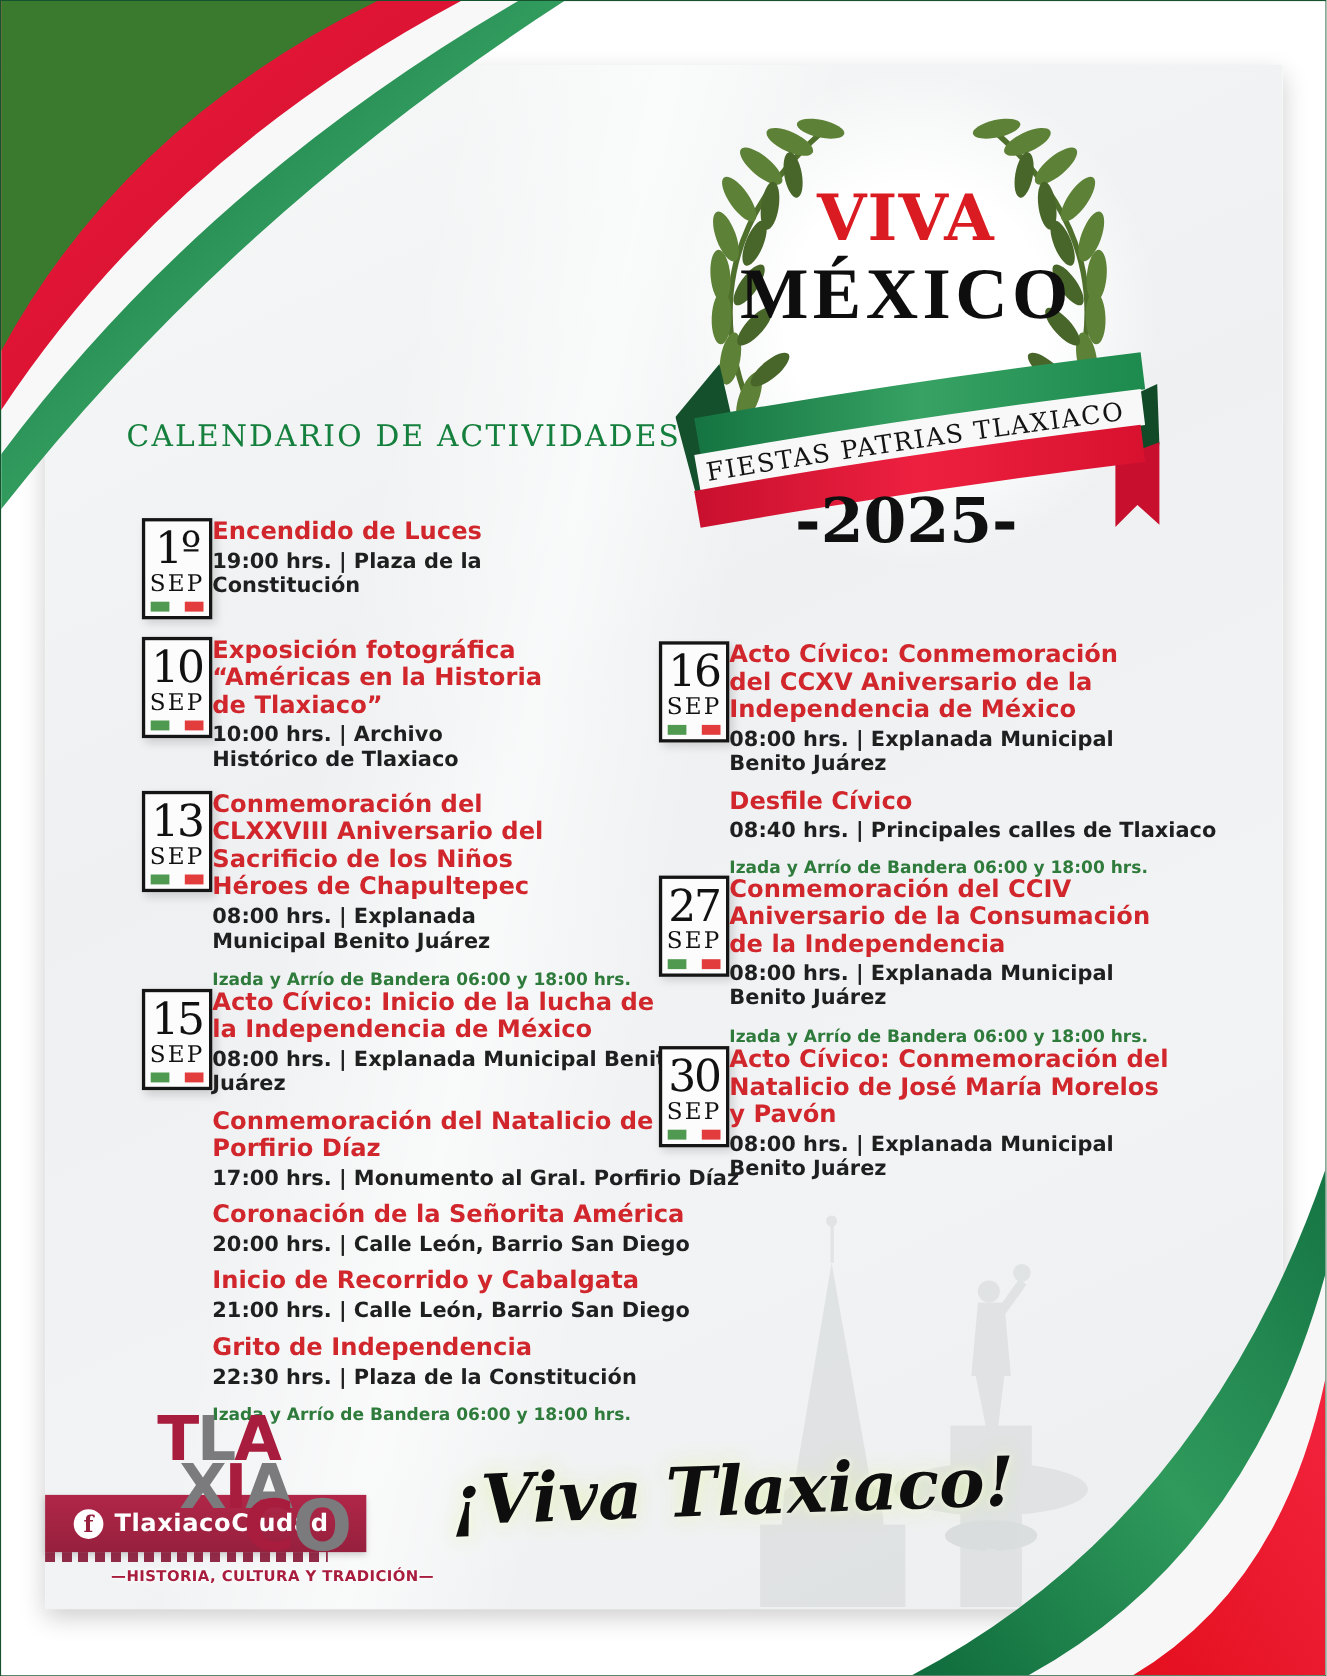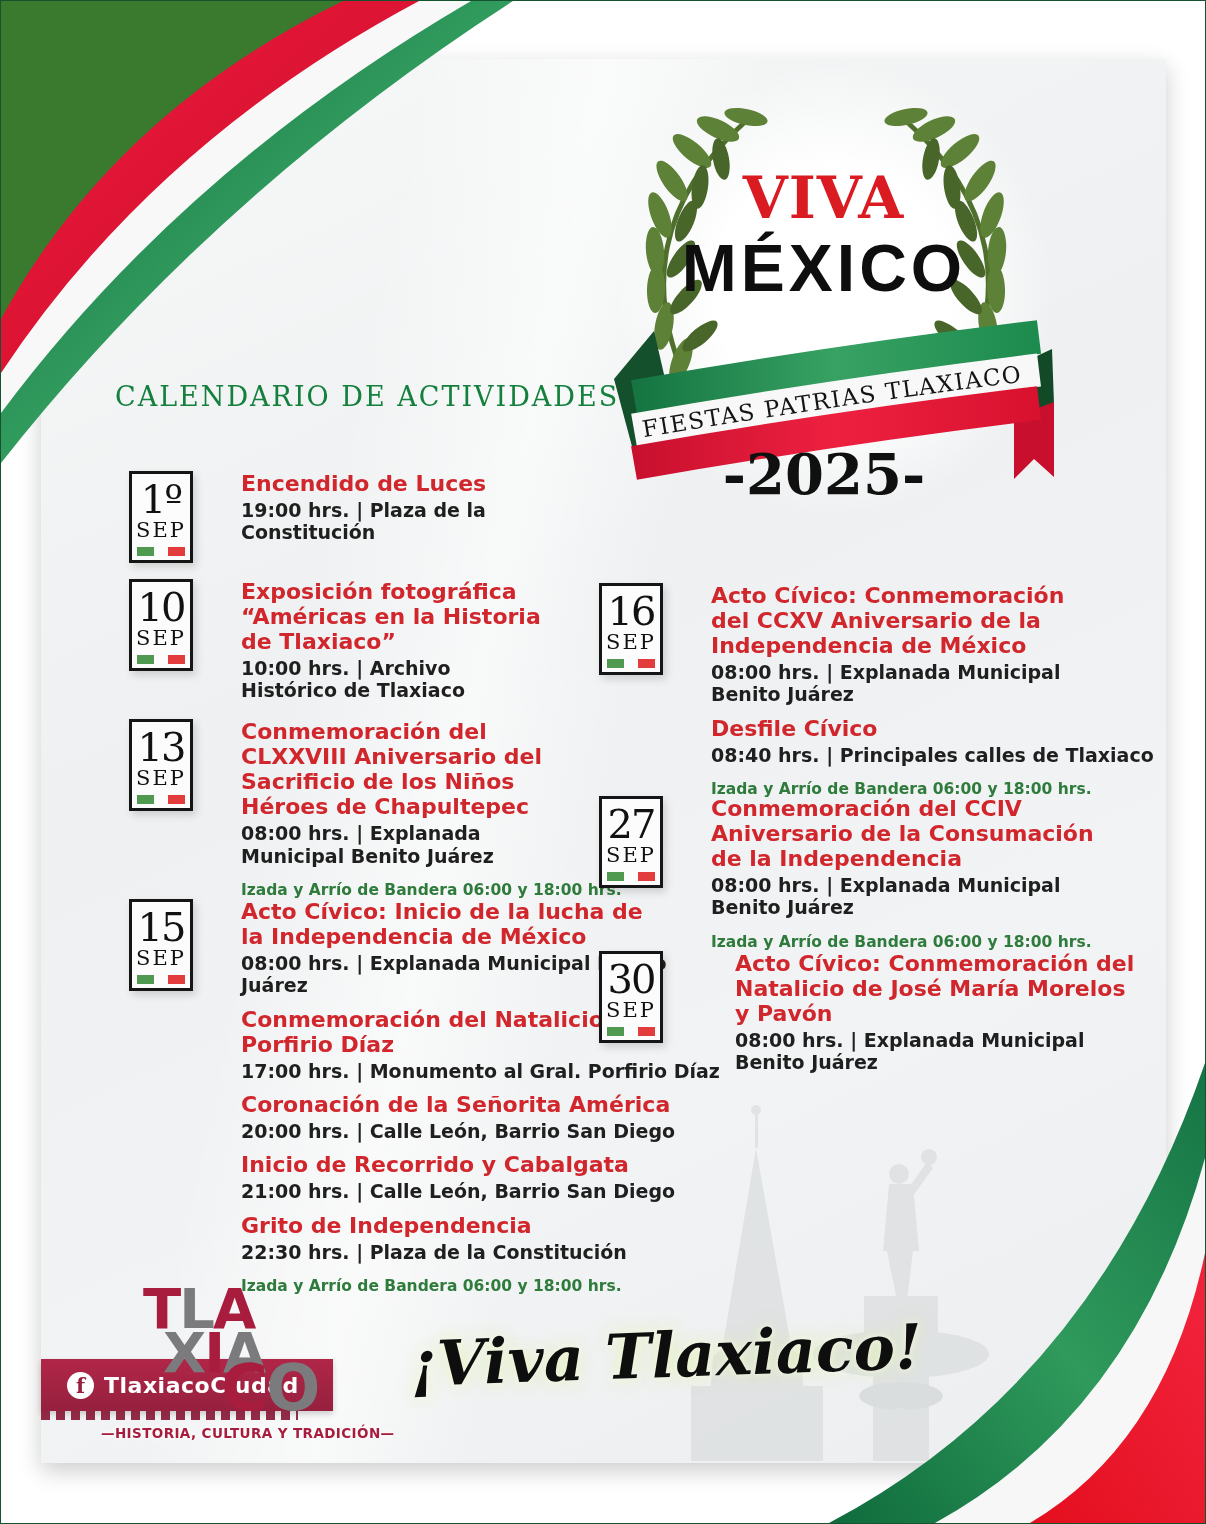--- a/index.html
+++ b/index.html
@@ -15,42 +15,42 @@
   .tl{left:0;top:0;}
   .br{right:0;bottom:0;}
 
   
   .glow{position:absolute;left:612px;top:62px;width:440px;height:452px;border-radius:60px;
         background:radial-gradient(closest-side,rgba(255,255,255,.98) 55%,rgba(255,255,255,0));}
   .viva{position:absolute;left:640px;top:168px;width:365px;text-align:center;
         font-family:"DejaVu Serif",serif;font-weight:bold;font-size:58px;line-height:1;
         color:#da1b21;letter-spacing:1px;}
   .mexico{position:absolute;left:588px;top:234px;width:470px;text-align:center;
-        font-family:Liberation Sans, sans-serif;font-weight:bold;font-size:66px;line-height:1;
+        font-family:Liberation Serif, serif;font-weight:bold;font-size:66px;line-height:1;
         color:#0e0e0e;letter-spacing:4px;}
   .year{position:absolute;left:618px;top:440px;width:410px;text-align:center;
         font-family:"DejaVu Serif",serif;font-weight:bold;font-size:56px;color:#101010;}
 
   
   .cal-head{position:absolute;left:114px;top:380px;font-family:"DejaVu Serif",serif;
         font-size:27px;letter-spacing:2px;color:#15803d;}
 
   
   .event{position:absolute;display:flex;align-items:flex-start;}
   .datebox{flex:0 0 auto;width:64px;height:92px;background:#fcfcfc;border:3px solid #151515;
         box-sizing:border-box;display:flex;flex-direction:column;align-items:center;
         box-shadow:3px 4px 8px rgba(0,0,0,.15);}
   .day{font-family:"DejaVu Serif",serif;font-size:40px;line-height:1;margin-top:5px;color:#111;letter-spacing:-2px;}
   .mon{font-family:"DejaVu Serif",serif;font-size:21px;line-height:1;margin-top:1px;letter-spacing:2px;color:#111;}
   .flagstrip{display:flex;width:calc(100% - 10px);height:9px;margin-top:auto;margin-bottom:4px;}
   .flagstrip i{display:block;height:100%;}
   .flagstrip .fg{width:36%;background:#4f9a50;}
   .flagstrip .fs{width:28%;}
   .flagstrip .fr{width:36%;background:#e23c3c;}
-  .evt-text{margin-left:48px;}
+  .evt-text{}
   .evt-item{margin:0 0 10px 0;}
   .evt-title{font-weight:bold;color:#d0262c;font-size:22px;line-height:1.14;margin:0 0 3px 0;}
   .evt-detail{font-weight:bold;color:#1f1f1f;font-size:19px;line-height:1.17;margin:0;}
   .wide{white-space:nowrap;}
   .evt-note{color:#2e7b3c;font-weight:bold;font-size:15.5px;margin:14px 0 0 0;white-space:nowrap;}
 
   
   .logo{position:absolute;left:40px;top:1282px;width:310px;height:180px;}
   .lrow{position:absolute;font-weight:bold;letter-spacing:-2px;line-height:.8;z-index:3;}
   .lrow1{left:102px;top:4px;font-size:56px;}
@@ -308,21 +308,21 @@
     </div>
     <div class="evt-text" style="width:396px;">
       <div class="evt-item">
         <p class="evt-title">Conmemoración del CCIV Aniversario de la Consumación de la Independencia</p>
         <p class="evt-detail">08:00 hrs. | Explanada Municipal Benito Juárez</p>
       </div>
       <p class="evt-note">Izada y Arrío de Bandera 06:00 y 18:00 hrs.</p>
     </div>
   </div>
 
-  <div class="event" style="left:598px;top:950px;gap:24px;">
+  <div class="event" style="left:598px;top:950px;">
     <div class="datebox">
       <span class="day">30</span>
       <span class="mon">SEP</span>
       <span class="flagstrip">
           <i class="fg"></i>
           <i class="fs"></i>
           <i class="fr"></i>
         </span>
     </div>
     <div class="evt-text" style="width:400px;">

